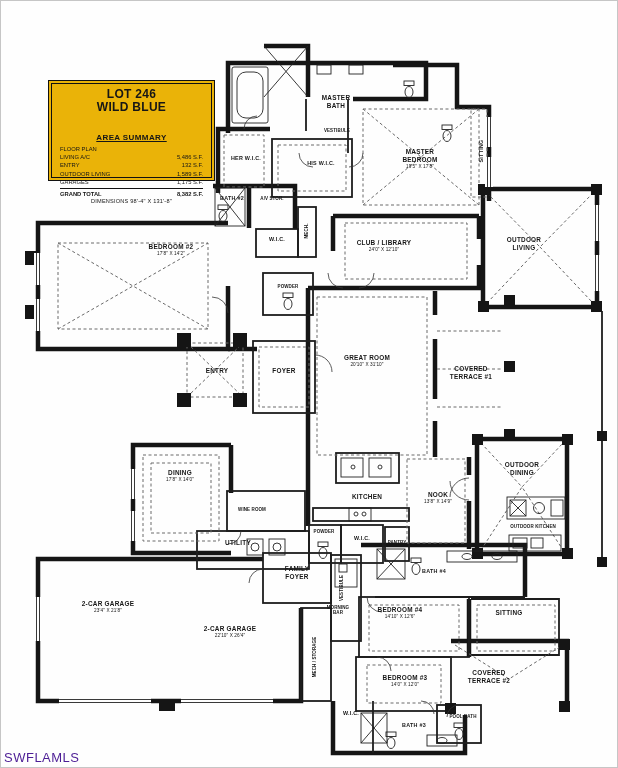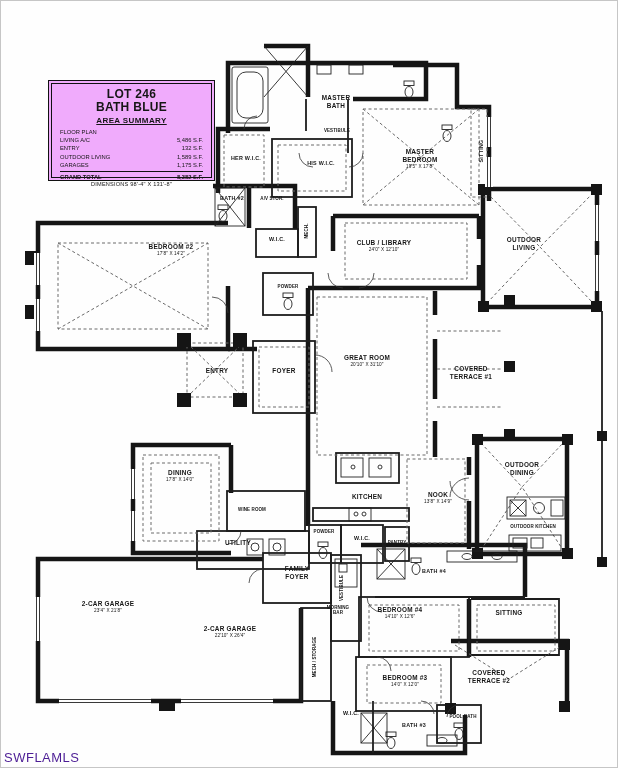--- a/index.html
+++ b/index.html
@@ -5,27 +5,27 @@
   html,body{margin:0;padding:0;background:#ffffff;}
   #page{
     position:relative;width:618px;height:768px;background:#fefefe;
     border:1px solid #c6c6c6;box-sizing:border-box;overflow:hidden;
     font-family:"Liberation Sans",sans-serif;color:#161616;
   }
   #plan-svg{position:absolute;left:0;top:0;}
   
   .title-block{
     position:absolute;left:47px;top:79px;width:167px;height:101px;
-    border:1.6px solid #111;padding:2px;box-sizing:border-box;background:#f0abfc;
+    border:1.6px solid #111;padding:2px;box-sizing:border-box;background:#eab308;
   }
   .tb-inner{border:1px solid #111;height:100%;box-sizing:border-box;
     padding:4px 8px 2px;display:flex;flex-direction:column;}
   .tb-lot{font-size:12px;font-weight:700;text-align:center;line-height:1.05;letter-spacing:.3px;}
   .tb-heading{font-size:8px;font-weight:700;text-align:center;text-decoration:underline;
-    margin:3px 0 3px;letter-spacing:.4px;}
+    margin:20px 0 3px;letter-spacing:.4px;}
   .tb-row{display:flex;justify-content:space-between;font-size:5.8px;line-height:1.4;}
   .tb-total{border-top:1px solid #111;margin-top:2px;padding-top:1.5px;font-weight:700;}
   .tb-dims{font-size:5.6px;text-align:center;margin-top:auto;padding-bottom:1px;letter-spacing:.2px;}
   
   #room-labels{position:absolute;left:0;top:0;width:618px;height:768px;pointer-events:none;}
   .room-label{position:absolute;transform:translate(-50%,-50%);text-align:center;
     color:#161616;white-space:pre-line;line-height:1.18;}
   .room-label .rn{font-size:6.4px;font-weight:700;letter-spacing:.25px;}
   .room-label .rd{font-size:4.7px;font-weight:400;margin-top:.5px;letter-spacing:.1px;}
   .room-label.s .rn{font-size:5.4px;}
@@ -245,21 +245,21 @@
         <circle cx="276" cy="546" r="4"></circle>
 
       <rect x="334" y="558" width="22" height="28"></rect>
         <rect x="338" y="563" width="8" height="8"></rect>
     </g>
   </svg>
 
   <div class="title-block">
     <div class="tb-inner">
       <div class="tb-lot">LOT 246</div>
-      <div class="tb-lot">BATH BLUE</div>
+      <div class="tb-lot">WILD BLUE</div>
       <div class="tb-heading">AREA SUMMARY</div>
       <div class="tb-row">
         <span>FLOOR PLAN</span>
         <span></span>
       </div>
       <div class="tb-row">
         <span>LIVING A/C</span>
         <span>5,486 S.F.</span>
       </div>
       <div class="tb-row">

